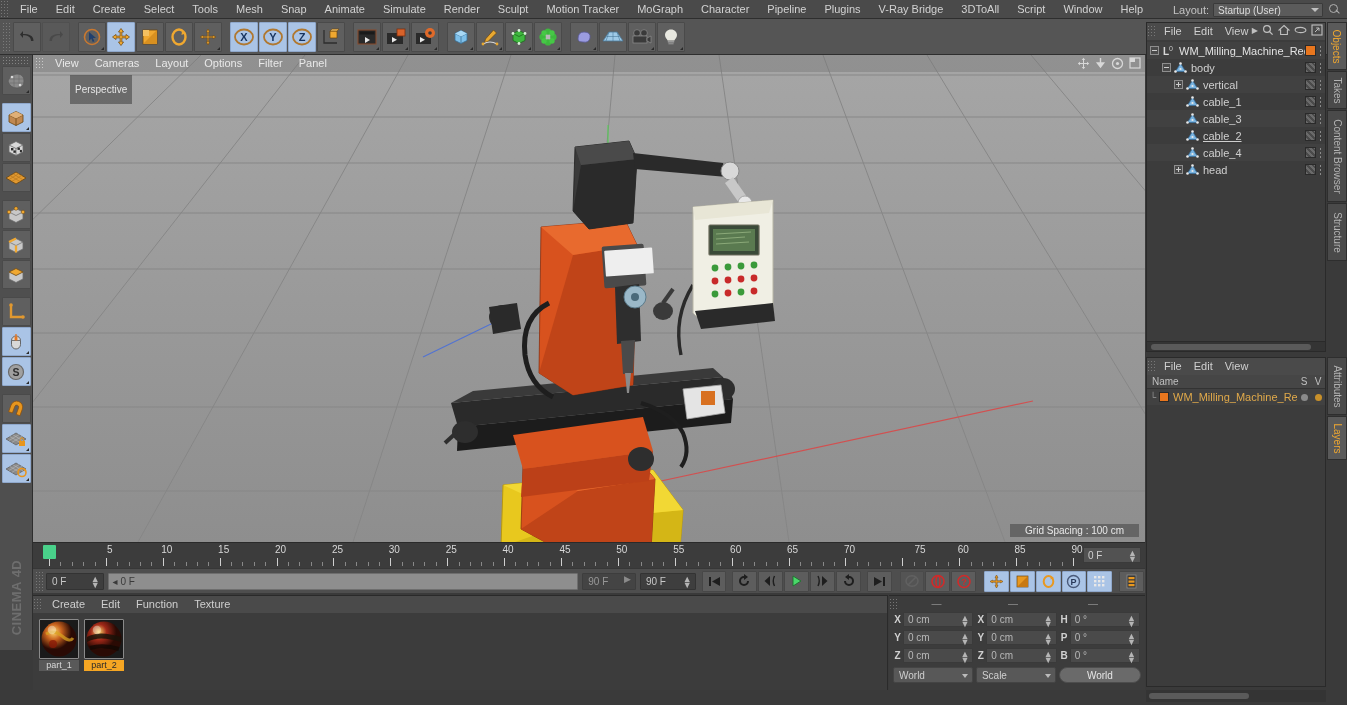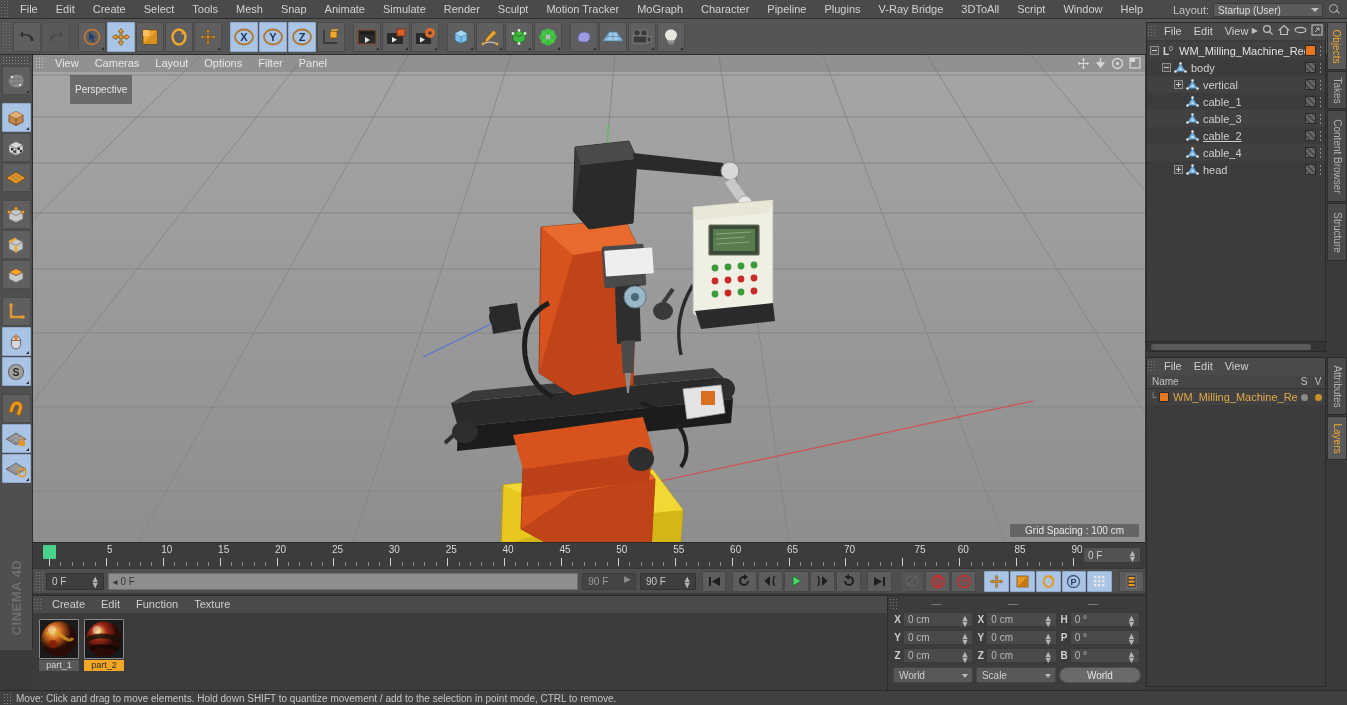--- a/index.html
+++ b/index.html
@@ -1386,18 +1386,14 @@
       </div>
       <div class="stab active" style="height: 44px;">
         <span>Layers</span>
       </div>
     </div>
 
   <div class="br-scroll">
     <div class="thumb"></div>
   </div>
 
-  <div class="statusbar">
-    <div class="sb-grip"></div>
-    <div class="sb-text">Move: Click and drag to move elements. Hold down SHIFT to quantize movement / add to the selection in point mode, CTRL to remove.</div>
-  </div>
 
 </div>
 
 </body></html>

